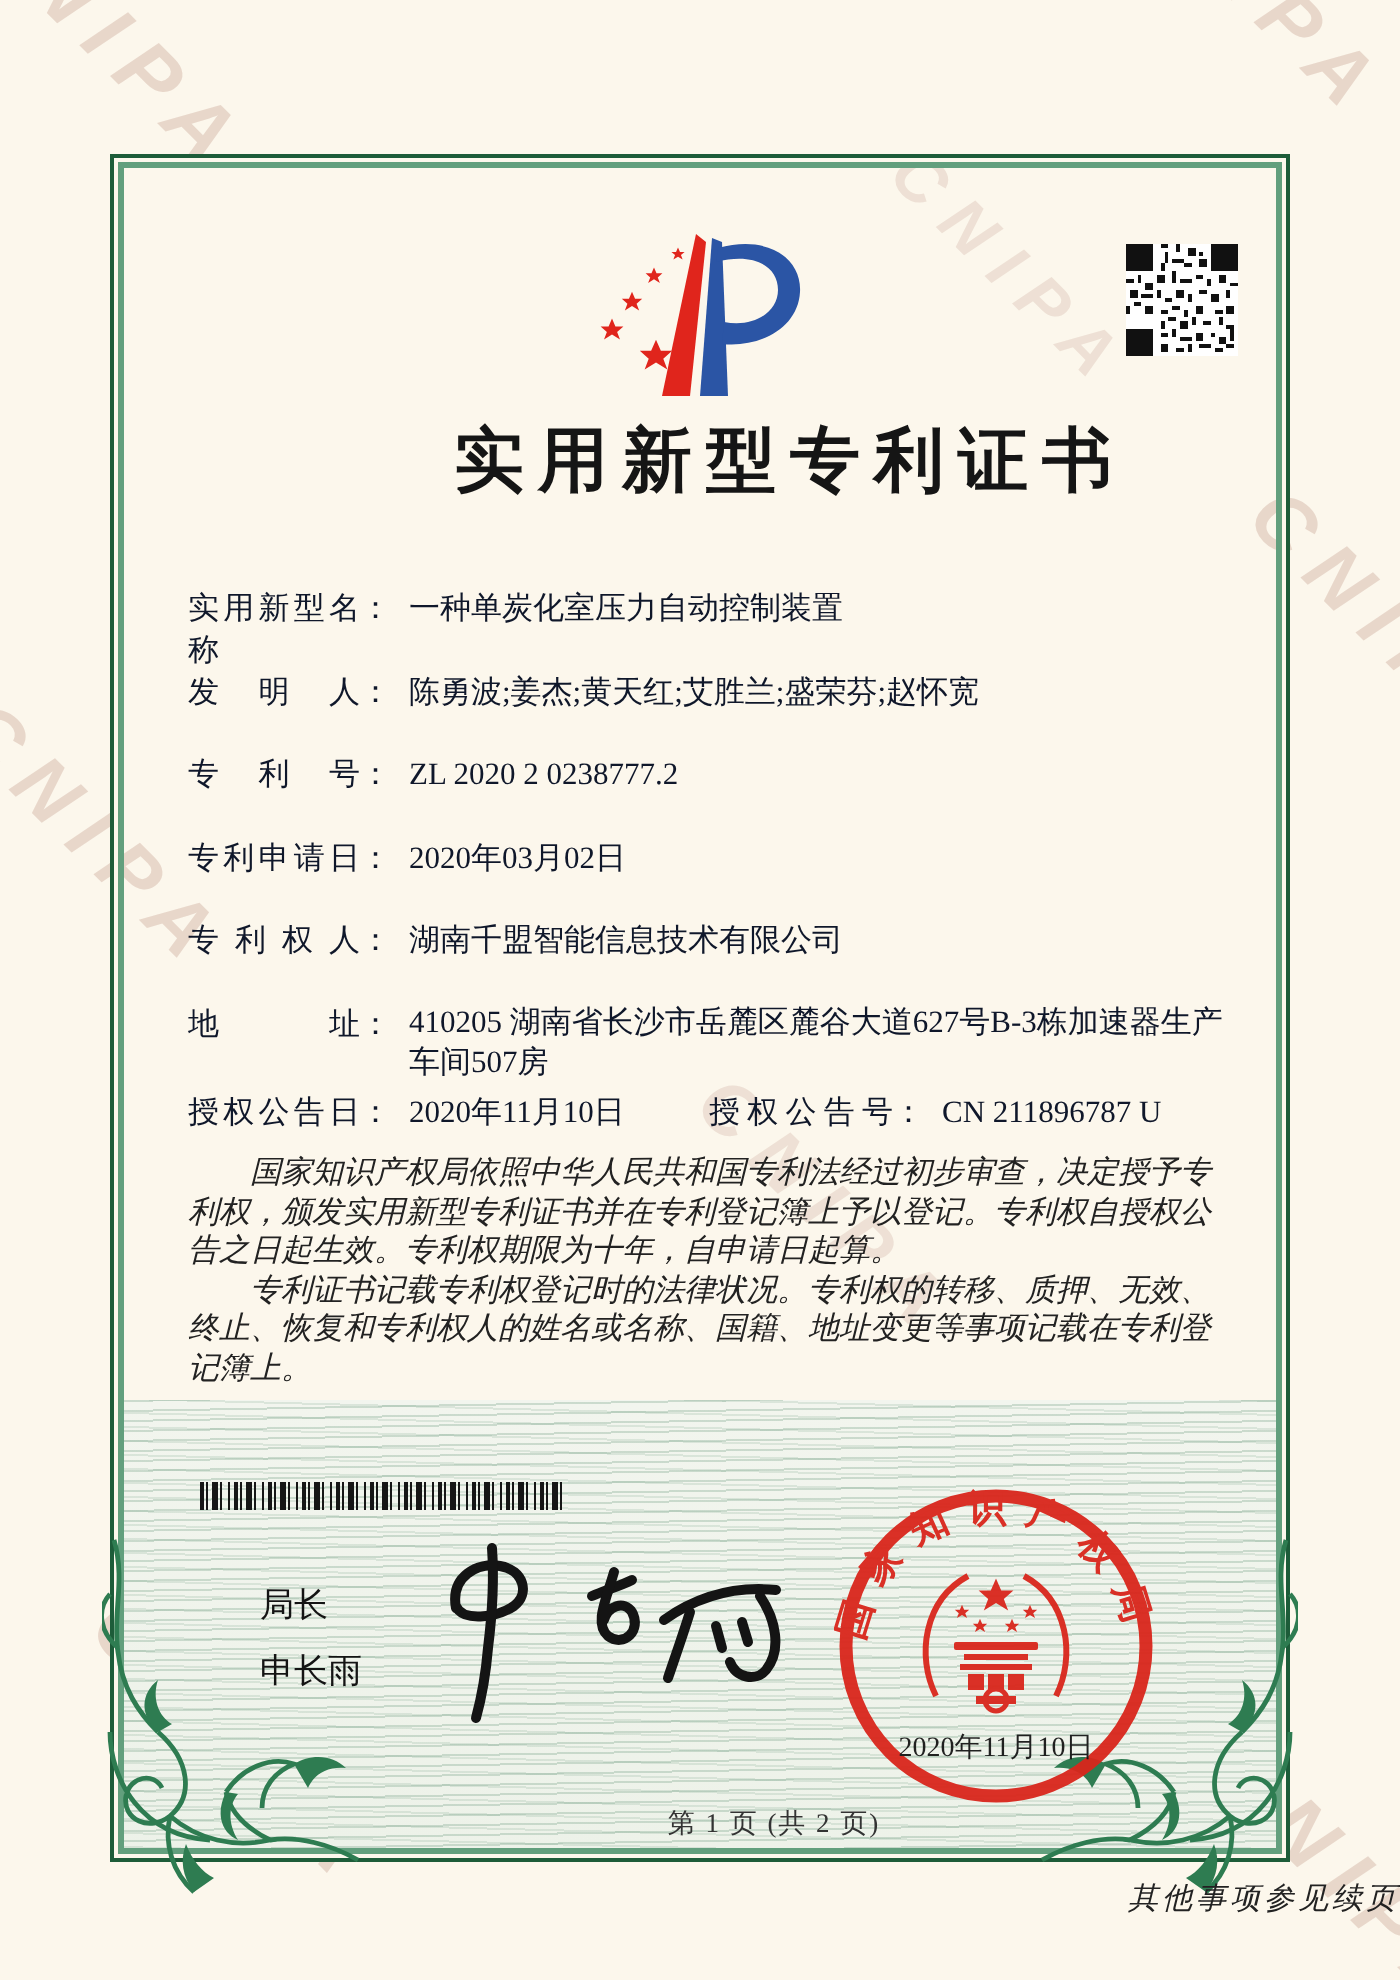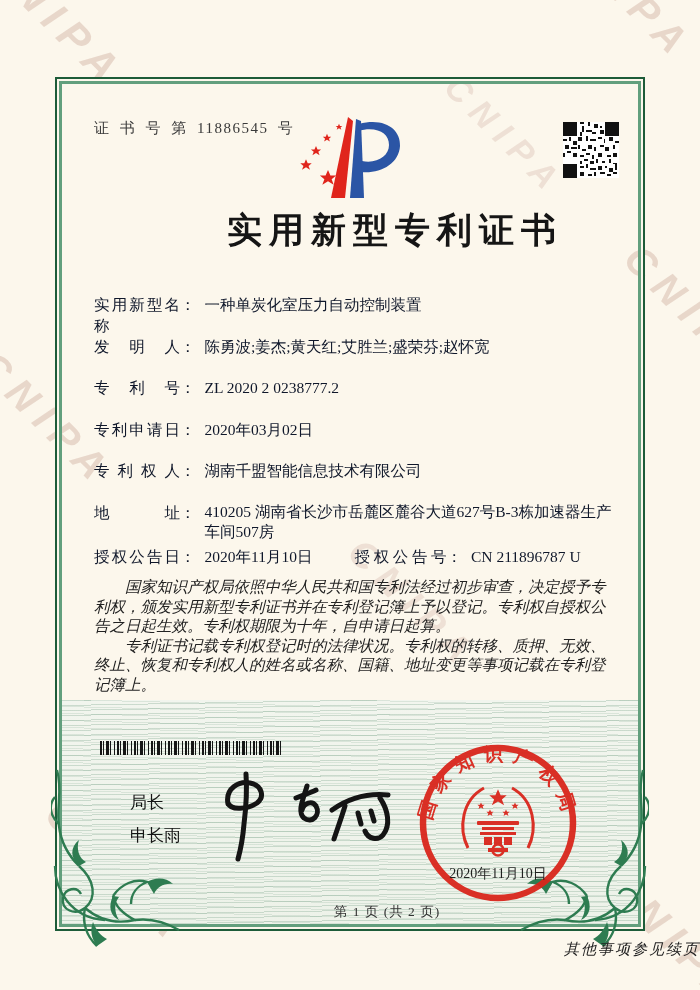--- a/index.html
+++ b/index.html
@@ -86,21 +86,20 @@
   <span class="wm wm4">CNIPA</span>
   <span class="wm wm5">CNIPA</span>
   <span class="wm wm6">CNIPA</span>
   <span class="wm wm7">CNIPA</span>
   <span class="wm wm8">CNIPA</span>
 
   <div class="wave-bg"></div>
 
   <div class="frame"></div>
 
-  <div class="cert-no">证 书 号 第 11886545 号</div>
 
   <svg class="logo" viewBox="0 0 112 86">
     <g fill="#e0251c">
       <path d="M0,-6 L1.8,-1.9 6,-1.9 2.7,1 4.2,5 0,2.4 -4.2,5 -2.7,1 -6,-1.9 -1.8,-1.9 Z" transform="translate(33,64) scale(1.35)"></path>
       <path d="M0,-6 L1.8,-1.9 6,-1.9 2.7,1 4.2,5 0,2.4 -4.2,5 -2.7,1 -6,-1.9 -1.8,-1.9 Z" transform="translate(11,51) scale(0.95)"></path>
       <path d="M0,-6 L1.8,-1.9 6,-1.9 2.7,1 4.2,5 0,2.4 -4.2,5 -2.7,1 -6,-1.9 -1.8,-1.9 Z" transform="translate(21,37) scale(0.85)"></path>
       <path d="M0,-6 L1.8,-1.9 6,-1.9 2.7,1 4.2,5 0,2.4 -4.2,5 -2.7,1 -6,-1.9 -1.8,-1.9 Z" transform="translate(32,24) scale(0.7)"></path>
       <path d="M0,-6 L1.8,-1.9 6,-1.9 2.7,1 4.2,5 0,2.4 -4.2,5 -2.7,1 -6,-1.9 -1.8,-1.9 Z" transform="translate(44,13) scale(0.55)"></path>
       <path d="M53,3 L58,7 L50,84 L36,84 Z"></path>
     </g>

